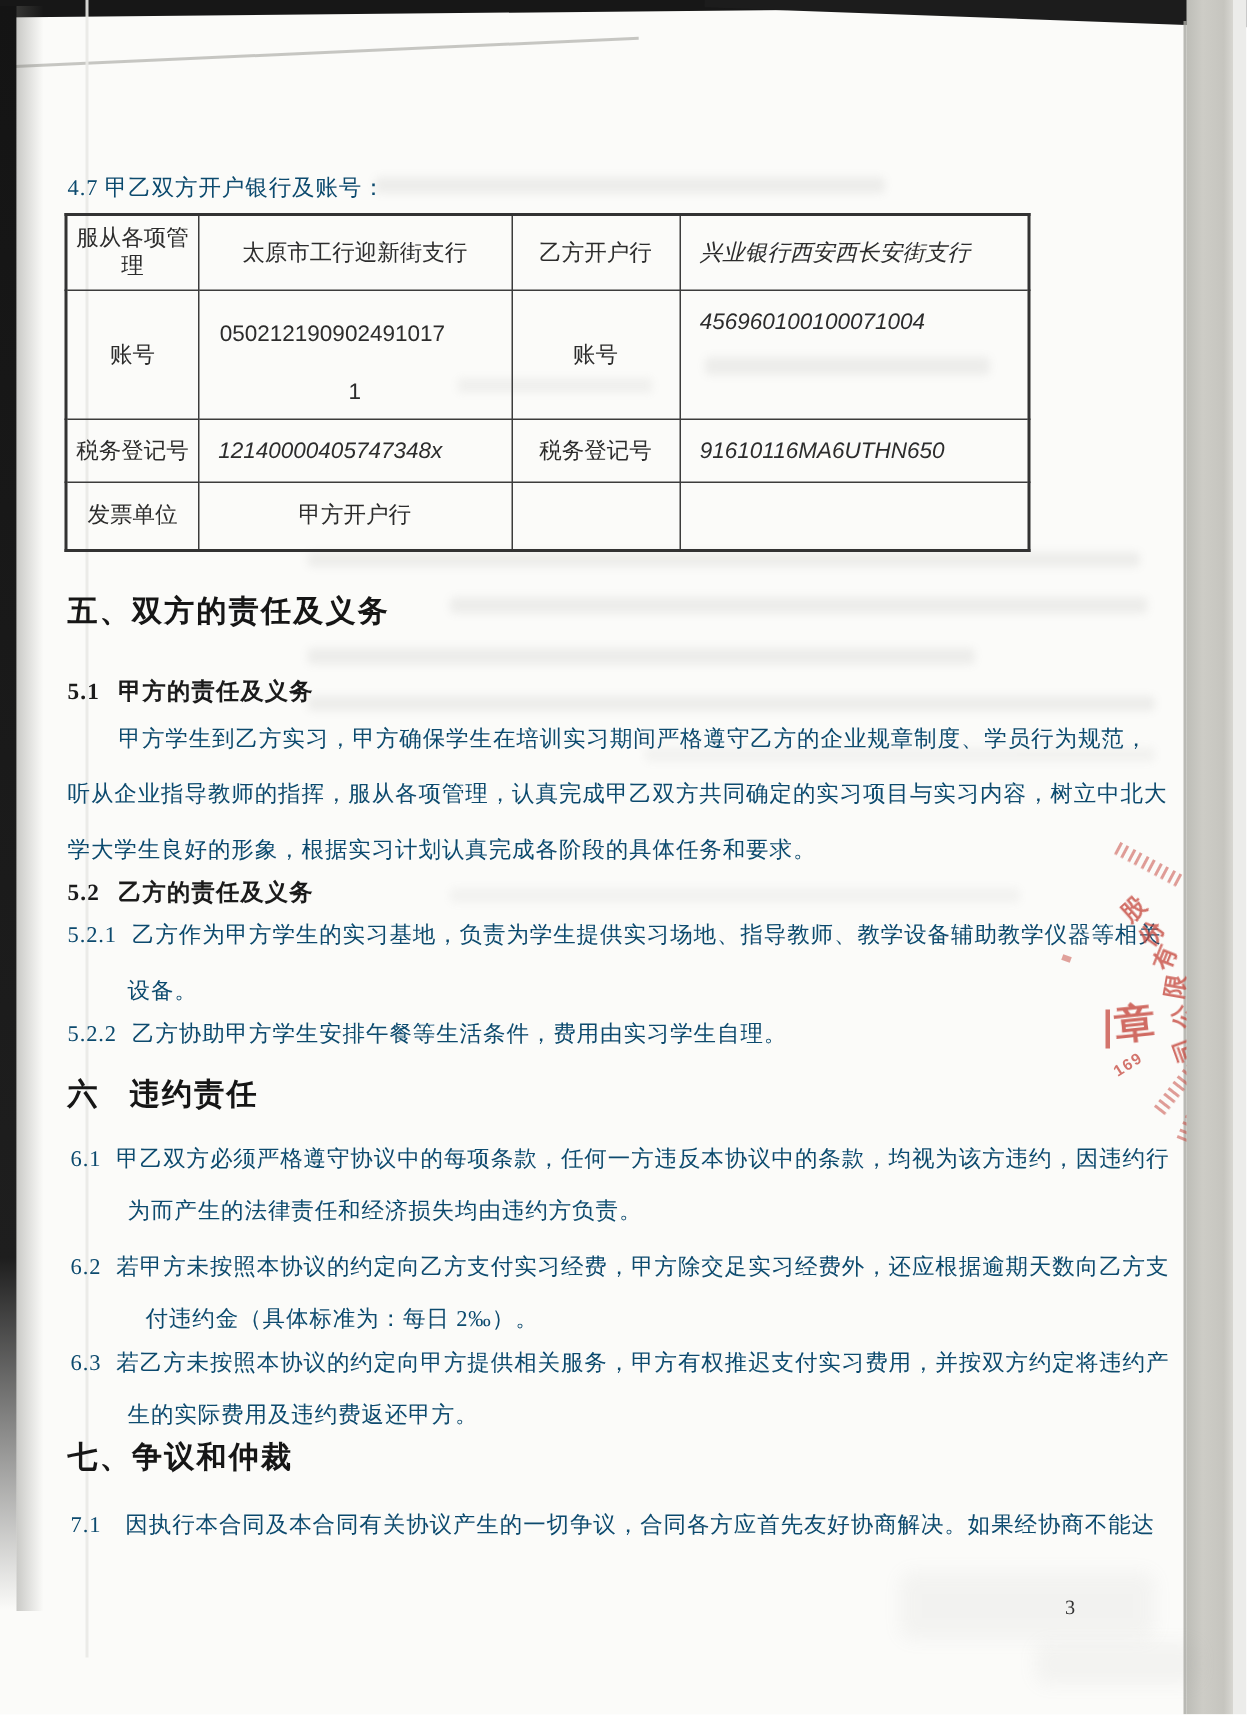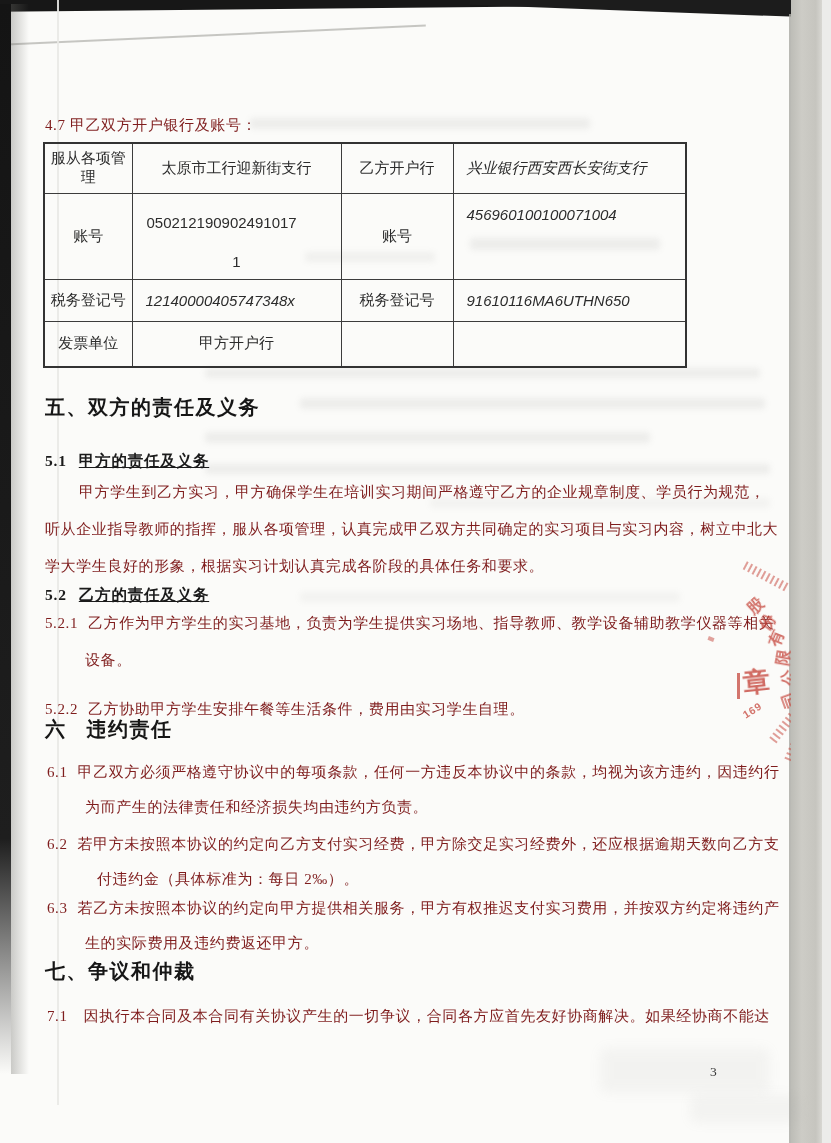--- a/index.html
+++ b/index.html
@@ -18,26 +18,26 @@
   .edge-left-soft{position:absolute;left:11px;top:4px;width:18px;height:1070px;
     background:linear-gradient(to right,rgba(110,110,105,.35),rgba(250,250,248,0));}
   .crease{position:absolute;left:57px;top:0;width:2px;height:1105px;background:#e9e9e5;opacity:.9;}
   .edge-right-line{position:absolute;left:789px;top:14px;width:2px;height:1129px;background:#a9a9a3;opacity:.8;}
   .edge-right-band{position:absolute;left:791px;top:0;width:31px;height:1143px;
     background:linear-gradient(to right,#bdbdb7,#cdccc6 35%,#c6c5bf 80%,#d8d7d2);}
   .edge-right-outer{position:absolute;left:822px;top:0;width:9px;height:1143px;background:#ececea;}
   .smudge{position:absolute;background:#8f8f8c;opacity:.13;filter:blur(3px);border-radius:3px;}
   .blob{position:absolute;background:#a3a3a0;opacity:.09;filter:blur(6px);border-radius:8px;}
   
-  .line{position:absolute;font-size:15px;letter-spacing:.6px;white-space:nowrap;color:#7f1d1d;}
+  .line{position:absolute;font-size:15px;letter-spacing:.6px;white-space:nowrap;color:#0c4a6e;}
   .line .num{margin-right:10px;font-family:Liberation Serif, serif;}
   .h-big{position:absolute;font-family:"Liberation Sans","DejaVu Sans",sans-serif;
     font-weight:bold;font-size:20px;letter-spacing:1.5px;color:#161616;white-space:nowrap;}
   .h-sub{position:absolute;font-weight:bold;font-size:15.5px;letter-spacing:.8px;color:#1b1b1b;white-space:nowrap;}
-  .h-sub .t{font-family:"Liberation Sans","DejaVu Sans",sans-serif;margin-left:12px;text-decoration:underline;}
+  .h-sub .t{font-family:"Liberation Sans","DejaVu Sans",sans-serif;margin-left:12px;}
   .h-big .gap{display:inline-block;width:20px;}
   
   .bank-table{position:absolute;left:43px;top:142px;border-collapse:collapse;table-layout:fixed;
     font-family:"Liberation Sans","DejaVu Sans",sans-serif;font-size:15px;color:#2c2c2c;}
   .bank-table td{border:1.6px solid #3c3c3c;vertical-align:middle;text-align:center;overflow:hidden;}
   .bank-table{border:2.4px solid #333;}
   .bank-table td.val{text-align:left;padding-left:13px;font-style:italic;}
   .bank-table td.top{vertical-align:top;padding-top:12px;}
   .acct-wrap{display:flex;flex-direction:column;height:100%;}
   .acct-l1{text-align:left;padding:12px 0 0 13px;}
@@ -131,21 +131,21 @@
   <div class="line" style="left:45px;top:520px;">听从企业指导教师的指挥，服从各项管理，认真完成甲乙双方共同确定的实习项目与实习内容，树立中北大</div>
   <div class="line" style="left:45px;top:557px;">学大学生良好的形象，根据实习计划认真完成各阶段的具体任务和要求。</div>
 
   <div class="h-sub" style="left:45px;top:585px;">
     <span class="n">5.2</span><span class="t">乙方的责任及义务</span>
   </div>
   <div class="line" style="left:45px;top:614px;">
     <span class="num">5.2.1</span><span>乙方作为甲方学生的实习基地，负责为学生提供实习场地、指导教师、教学设备辅助教学仪器等相关</span>
   </div>
   <div class="line" style="left:85px;top:651px;">设备。</div>
-  <div class="line" style="left:45px;top:680px;margin-top:20px;">
+  <div class="line" style="left:45px;top:680px;">
     <span class="num">5.2.2</span><span>乙方协助甲方学生安排午餐等生活条件，费用由实习学生自理。</span>
   </div>
 
   <div class="h-big" style="left:45px;top:716px;">
     <span>六</span><span class="gap"></span><span>违约责任</span>
   </div>
   <div class="line" style="left:47px;top:763px;">
     <span class="num">6.1</span><span>甲乙双方必须严格遵守协议中的每项条款，任何一方违反本协议中的条款，均视为该方违约，因违约行</span>
   </div>
   <div class="line" style="left:85px;top:798px;">为而产生的法律责任和经济损失均由违约方负责。</div>

